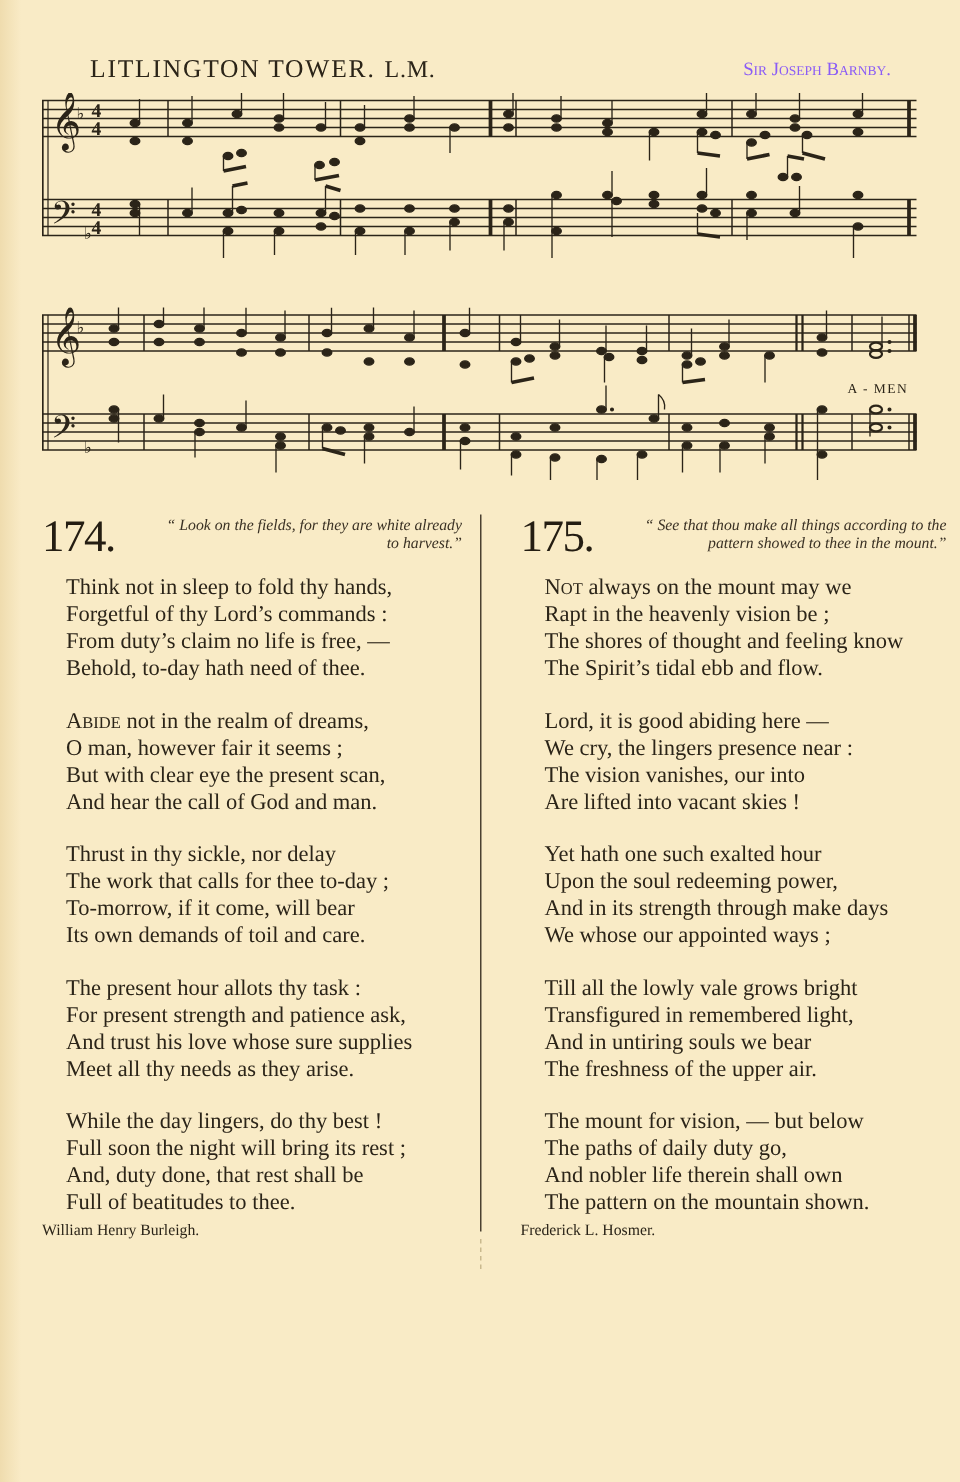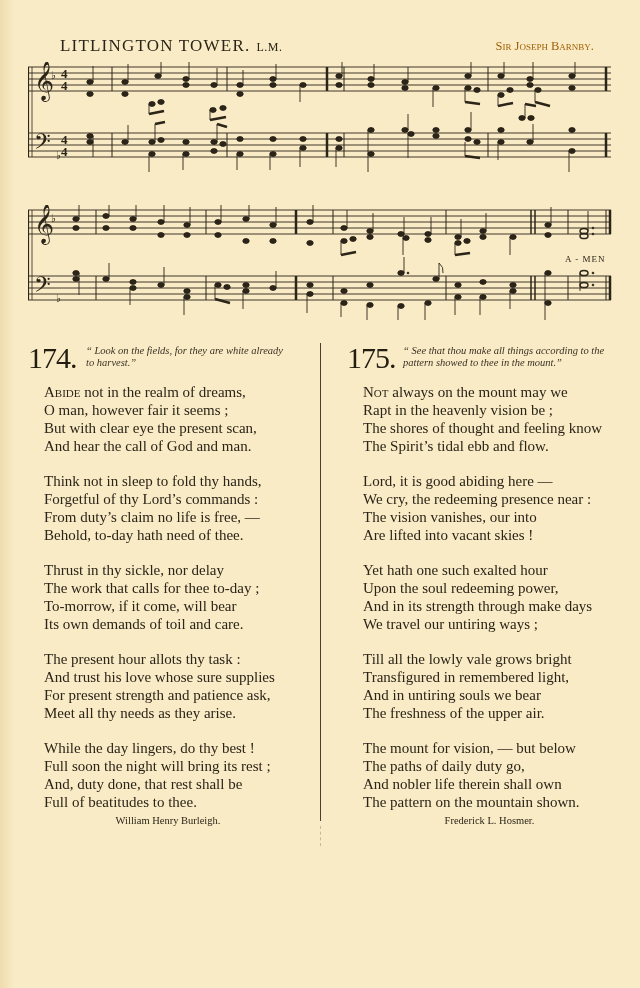--- a/index.html
+++ b/index.html
@@ -14,24 +14,24 @@
     position: absolute; left: 0; top: 0; width: 14px; height: 988px;
     background: linear-gradient(to right, #efdcae, #f9ebc6);
   }
   .tune-header {
     position: absolute; top: 36px; left: 60px; width: 534px; height: 24px;
   }
   .tune-title {
     position: absolute; left: 0; top: 0;
     font-size: 17px; letter-spacing: 1.2px; color: #2b2418;
   }
-  .tune-meter { font-size: 12px; letter-spacing: 0.5px; margin-left: 6px; }
+  .tune-meter { font-size: 16px; letter-spacing: 0.5px; margin-left: 6px; }
   .composer {
     position: absolute; right: 0; top: 3px;
-    font-size: 12.5px; font-variant: small-caps; color: #a16207;
+    font-size: 12.5px; font-variant: small-caps; color: #8b5cf6;
   }
   .music { position: absolute; left: 28px; width: 585px; }
   .music svg { display: block; }
   .col-divider {
     position: absolute; left: 320px; top: 343px; width: 1px; height: 478px;
     background: #4a4030;
   }
   .col-divider-dash {
     position: absolute; left: 320px; top: 826px; width: 1px; height: 20px;
     border-left: 1px dashed #c9b98e;
@@ -40,29 +40,29 @@
   .hymn-left { left: 28px; width: 280px; }
   .hymn-right { left: 327px; width: 285px; margin-left: 20px; }
   .hymn-head { position: relative; height: 40px; }
   .hymn-number {
     position: absolute; left: 0; top: -2px;
     font-size: 30px; font-weight: normal; letter-spacing: -1px; color: #241d12;
   }
   .hymn-epigraph {
     position: absolute; top: 2px;
     font-size: 10.5px; font-style: italic; line-height: 12px;
-    text-align: left; color: #3a3124;
+    text-align: right; color: #3a3124;
   }
   .hymn-left .hymn-epigraph { left: 58px; width: 222px; }
   .hymn-right .hymn-epigraph { left: 56px; width: 228px; }
   .stanza { margin: 0 0 17px 16px; }
   .line { font-size: 15px; line-height: 18px; white-space: nowrap; color: #2b2418; }
   .sc { font-variant: small-caps; }
   .author {
-    text-align: center; font-size: 10.5px; margin-top: -13px; color: #2b2418;
+    text-align: left; font-size: 10.5px; margin-top: -13px; color: #2b2418;
   }
 </style>
 </head>
 <body>
 
 <div class="page-edge"></div>
 
 <div class="tune-header">
   <div class="tune-title">
     <span>LITLINGTON TOWER.</span><span class="tune-meter">L.M.</span>
@@ -409,41 +409,41 @@
 
 <div class="hymn hymn-left">
   <div class="hymn-head">
     <div class="hymn-number">174.</div>
     <div class="hymn-epigraph">
       <div>“ Look on the fields, for they are white already</div>
       <div>to harvest.”</div>
     </div>
   </div>
   <div class="stanza">
+    <div class="line">Think not in sleep to fold thy hands,</div>
+    <div class="line">Forgetful of thy Lord’s commands :</div>
+    <div class="line">From duty’s claim no life is free, —</div>
+    <div class="line">Behold, to-day hath need of thee.</div>
+  </div>
+  <div class="stanza">
     <div class="line"><span class="sc">Abide</span><span> not in the realm of dreams,</span></div>
     <div class="line">O man, however fair it seems ;</div>
     <div class="line">But with clear eye the present scan,</div>
     <div class="line">And hear the call of God and man.</div>
   </div>
   <div class="stanza">
-    <div class="line">Think not in sleep to fold thy hands,</div>
-    <div class="line">Forgetful of thy Lord’s commands :</div>
-    <div class="line">From duty’s claim no life is free, —</div>
-    <div class="line">Behold, to-day hath need of thee.</div>
-  </div>
-  <div class="stanza">
     <div class="line">Thrust in thy sickle, nor delay</div>
     <div class="line">The work that calls for thee to-day ;</div>
     <div class="line">To-morrow, if it come, will bear</div>
     <div class="line">Its own demands of toil and care.</div>
   </div>
   <div class="stanza">
     <div class="line">The present hour allots thy task :</div>
+    <div class="line">For present strength and patience ask,</div>
     <div class="line">And trust his love whose sure supplies</div>
-    <div class="line">For present strength and patience ask,</div>
     <div class="line">Meet all thy needs as they arise.</div>
   </div>
   <div class="stanza">
     <div class="line">While the day lingers, do thy best !</div>
     <div class="line">Full soon the night will bring its rest ;</div>
     <div class="line">And, duty done, that rest shall be</div>
     <div class="line">Full of beatitudes to thee.</div>
   </div>
   <div class="author">William Henry Burleigh.</div>
 </div>
@@ -457,29 +457,29 @@
     </div>
   </div>
   <div class="stanza">
     <div class="line"><span class="sc">Not</span><span> always on the mount may we</span></div>
     <div class="line">Rapt in the heavenly vision be ;</div>
     <div class="line">The shores of thought and feeling know</div>
     <div class="line">The Spirit’s tidal ebb and flow.</div>
   </div>
   <div class="stanza">
     <div class="line">Lord, it is good abiding here —</div>
-    <div class="line">We cry, the redeeming presence near :</div>
+    <div class="line">We cry, the lingers presence near :</div>
     <div class="line">The vision vanishes, our into</div>
     <div class="line">Are lifted into vacant skies !</div>
   </div>
   <div class="stanza">
     <div class="line">Yet hath one such exalted hour</div>
     <div class="line">Upon the soul redeeming power,</div>
     <div class="line">And in its strength through make days</div>
-    <div class="line">We travel our untiring ways ;</div>
+    <div class="line">We whose our appointed ways ;</div>
   </div>
   <div class="stanza">
     <div class="line">Till all the lowly vale grows bright</div>
     <div class="line">Transfigured in remembered light,</div>
     <div class="line">And in untiring souls we bear</div>
     <div class="line">The freshness of the upper air.</div>
   </div>
   <div class="stanza">
     <div class="line">The mount for vision, — but below</div>
     <div class="line">The paths of daily duty go,</div>

